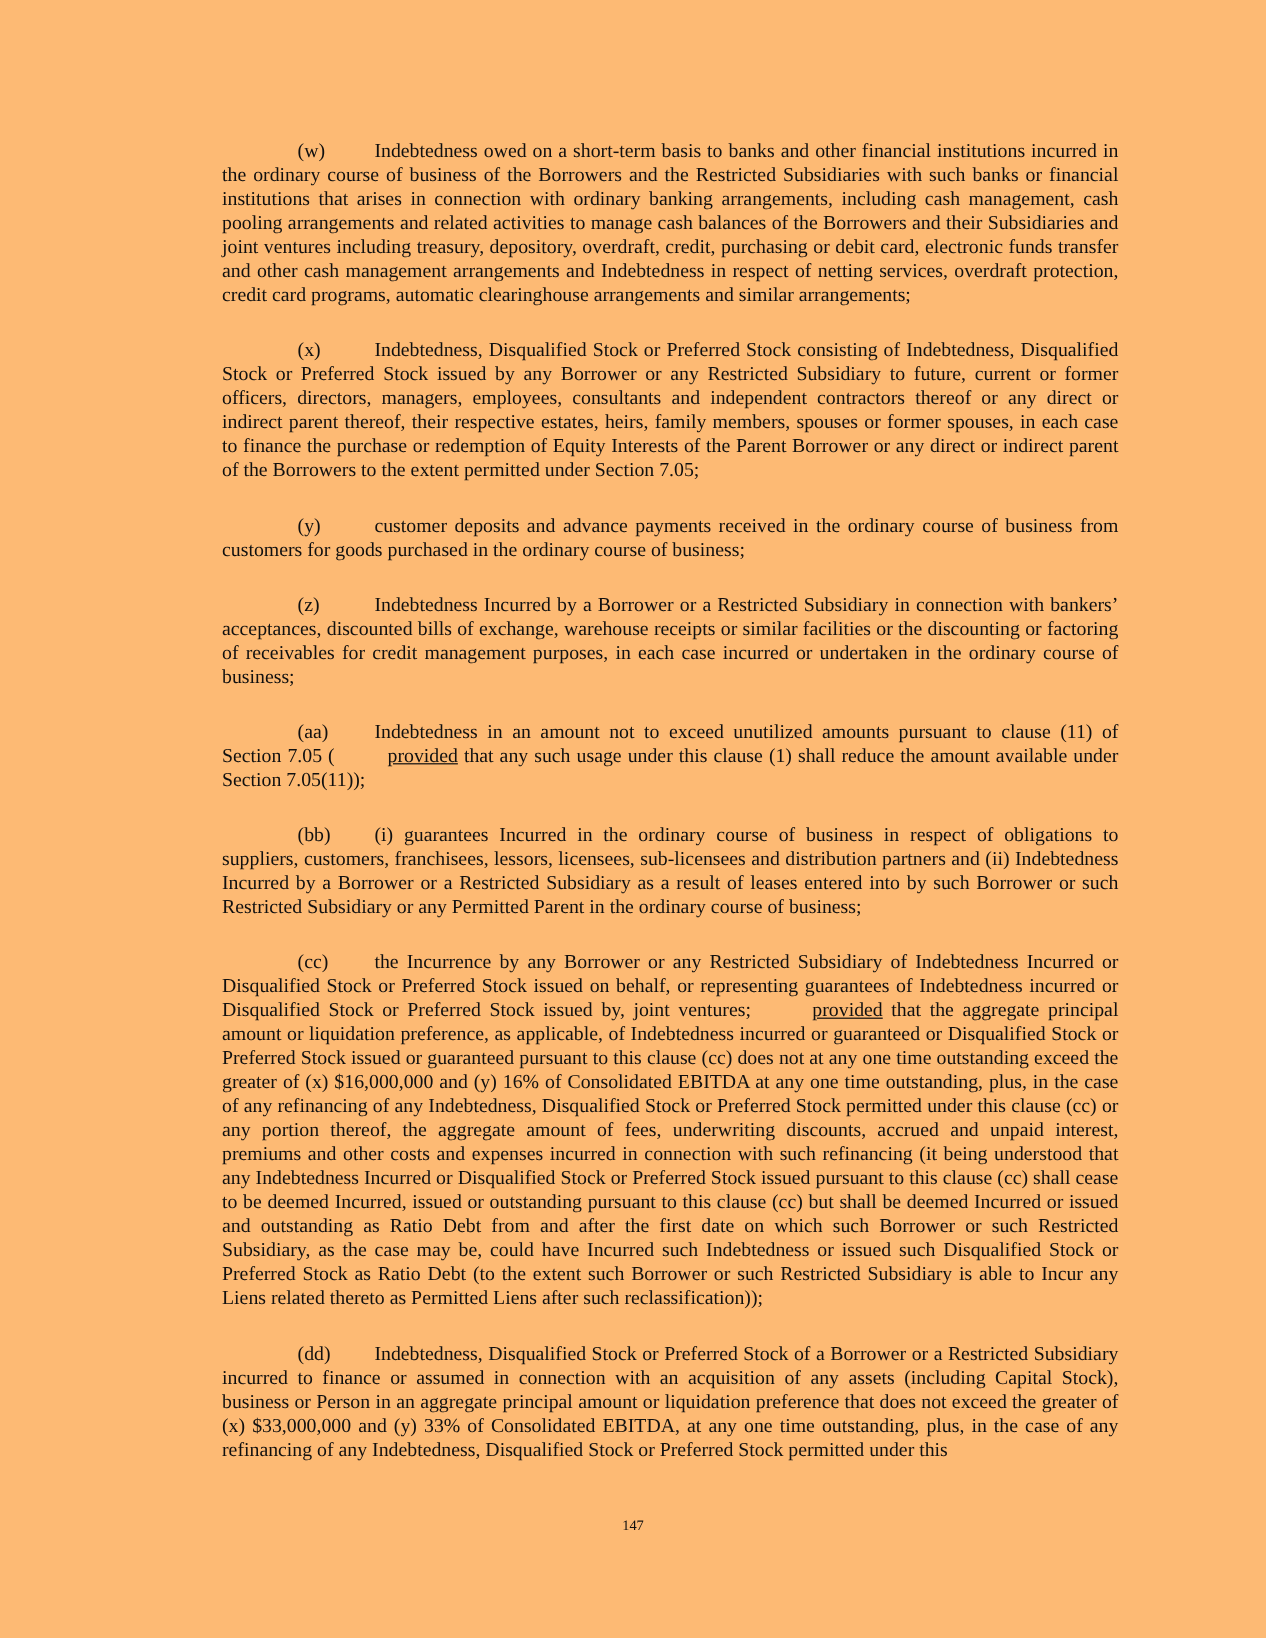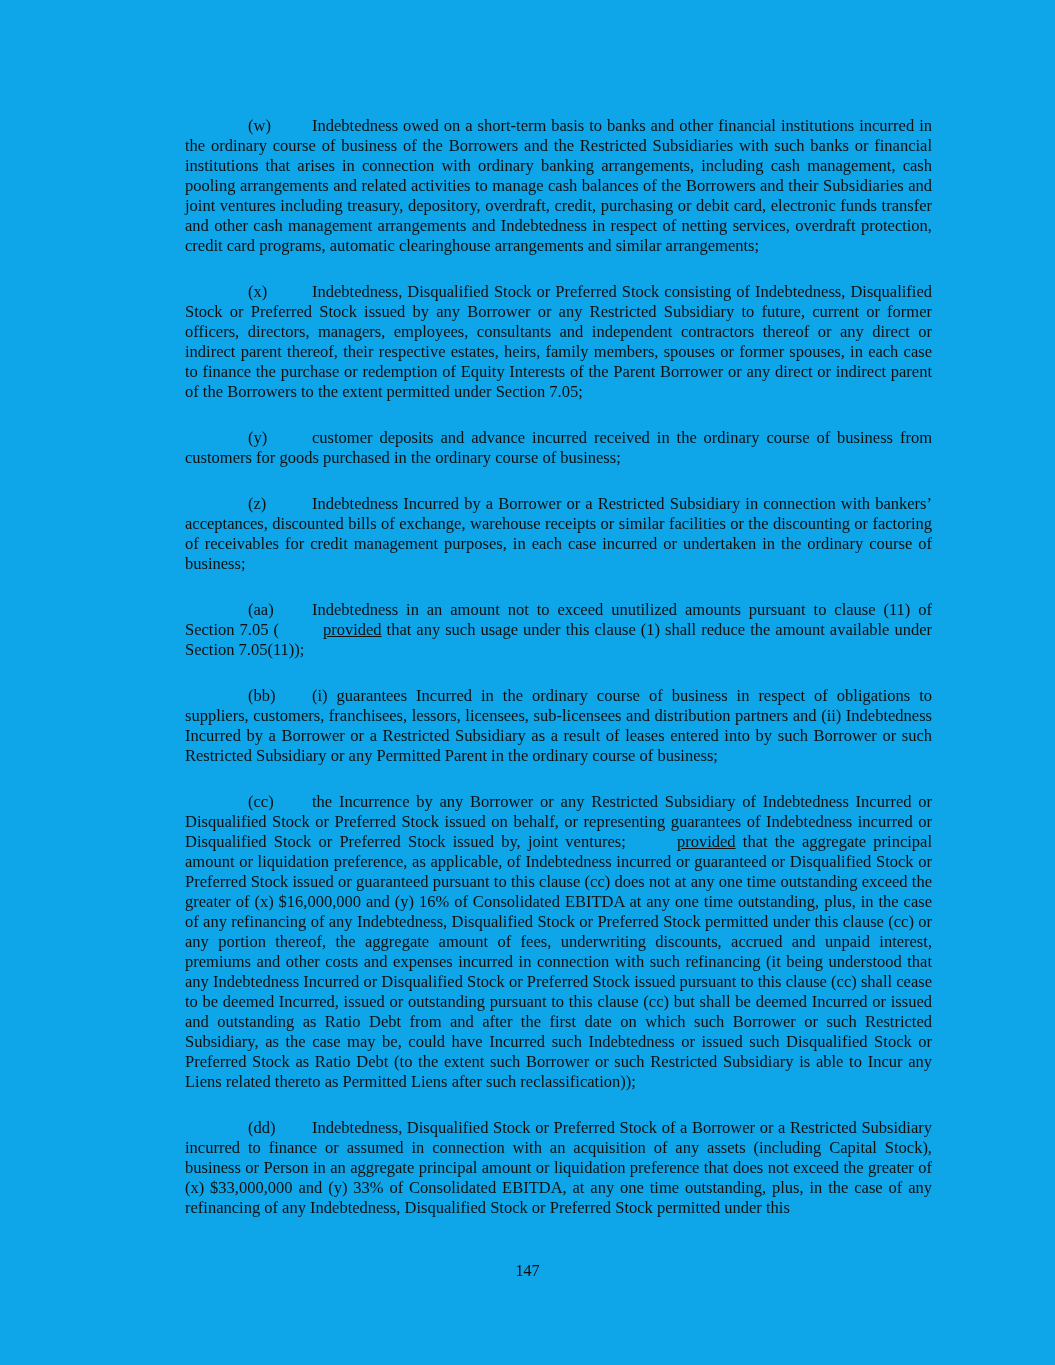--- a/index.html
+++ b/index.html
@@ -4,21 +4,21 @@
 <style>
   html, body {
     margin: 0;
     padding: 0;
     background: #ffffff;
   }
   .page {
     position: relative;
     width: 1055px;
     height: 1365px;
-    background: #0ea5e9;
+    background: #fdba74;
     color: #101010;
     font-family: "Liberation Serif", "DejaVu Serif", serif;
     overflow: hidden;
   }
   .content {
     position: absolute;
     left: 185px;
     top: 116px;
     width: 747px;
   }
@@ -36,35 +36,35 @@
     text-indent: 0;
   }
   .u { text-decoration: underline; margin-left: 44px; }
   .i { }
   .footer {
     position: absolute;
     left: 0;
     top: 1261px;
     width: 1055px;
     text-align: center;
-    font-size: 16px;
+    font-size: 12px;
     line-height: 20px;
   }
 </style>
 </head>
 <body>
 
 <div class="page">
   <div class="content">
 
     <p class="para"><span class="plabel">(w)</span><span><span>Indebtedness owed on a short-term basis to banks and other financial institutions incurred in the ordinary course of business of the Borrowers and the Restricted Subsidiaries with such banks or financial institutions that arises in connection with ordinary banking arrangements, including cash management, cash pooling arrangements and related activities to manage cash balances of the Borrowers and their Subsidiaries and joint ventures including treasury, depository, overdraft, credit, purchasing or debit card, electronic funds transfer and other cash management arrangements and Indebtedness in respect of netting services, overdraft protection, credit card programs, automatic clearinghouse arrangements and similar arrangements;</span></span></p>
 
     <p class="para"><span class="plabel">(x)</span><span><span>Indebtedness, Disqualified Stock or Preferred Stock consisting of Indebtedness, Disqualified Stock or Preferred Stock issued by any Borrower or any Restricted Subsidiary to future, current or former officers, directors, managers, employees, consultants and independent contractors thereof or any direct or indirect parent thereof, their respective estates, heirs, family members, spouses or former spouses, in each case to finance the purchase or redemption of Equity Interests of the Parent Borrower or any direct or indirect parent of the Borrowers to the extent permitted under Section 7.05;</span></span></p>
 
-    <p class="para"><span class="plabel">(y)</span><span><span>customer deposits and advance incurred received in the ordinary course of business from customers for goods purchased in the ordinary course of business;</span></span></p>
+    <p class="para"><span class="plabel">(y)</span><span><span>customer deposits and advance payments received in the ordinary course of business from customers for goods purchased in the ordinary course of business;</span></span></p>
 
     <p class="para"><span class="plabel">(z)</span><span><span>Indebtedness Incurred by a Borrower or a Restricted Subsidiary in connection with bankers’ acceptances, discounted bills of exchange, warehouse receipts or similar facilities or the discounting or factoring of receivables for credit management purposes, in each case incurred or undertaken in the ordinary course of business;</span></span></p>
 
     <p class="para"><span class="plabel">(aa)</span><span><span>Indebtedness in an amount not to exceed unutilized amounts pursuant to clause (11) of Section 7.05 (</span><span class="u">provided</span><span> that any such usage under this clause (1) shall reduce the amount available under Section 7.05(11));</span></span></p>
 
     <p class="para"><span class="plabel">(bb)</span><span><span>(i) guarantees Incurred in the ordinary course of business in respect of obligations to suppliers, customers, franchisees, lessors, licensees, sub-licensees and distribution partners and (ii) Indebtedness Incurred by a Borrower or a Restricted Subsidiary as a result of leases entered into by such Borrower or such Restricted Subsidiary or any Permitted Parent in the ordinary course of business;</span></span></p>
 
     <p class="para"><span class="plabel">(cc)</span><span><span>the Incurrence by any Borrower or any Restricted Subsidiary of Indebtedness Incurred or Disqualified Stock or Preferred Stock issued on behalf, or representing guarantees of Indebtedness incurred or Disqualified Stock or Preferred Stock issued by, joint ventures; </span><span class="u">provided</span><span> that the aggregate principal amount or liquidation preference, as applicable, of Indebtedness incurred or guaranteed or Disqualified Stock or Preferred Stock issued or guaranteed pursuant to this clause (cc) does not at any one time outstanding exceed the greater of (x) $16,000,000 and (y) 16% of Consolidated EBITDA at any one time outstanding, </span><span class="i">plus</span><span>, in the case of any refinancing of any Indebtedness, Disqualified Stock or Preferred Stock permitted under this clause (cc) or any portion thereof, the aggregate amount of fees, underwriting discounts, accrued and unpaid interest, premiums and other costs and expenses incurred in connection with such refinancing (it being understood that any Indebtedness Incurred or Disqualified Stock or Preferred Stock issued pursuant to this clause (cc) shall cease to be deemed Incurred, issued or outstanding pursuant to this clause (cc) but shall be deemed Incurred or issued and outstanding as Ratio Debt from and after the first date on which such Borrower or such Restricted Subsidiary, as the case may be, could have Incurred such Indebtedness or issued such Disqualified Stock or Preferred Stock as Ratio Debt (to the extent such Borrower or such Restricted Subsidiary is able to Incur any Liens related thereto as Permitted Liens after such reclassification));</span></span></p>
 
     <p class="para"><span class="plabel">(dd)</span><span><span>Indebtedness, Disqualified Stock or Preferred Stock of a Borrower or a Restricted Subsidiary incurred to finance or assumed in connection with an acquisition of any assets (including Capital Stock), business or Person in an aggregate principal amount or liquidation preference that does not exceed the greater of (x) $33,000,000 and (y) 33% of Consolidated EBITDA, at any one time outstanding, </span><span class="i">plus</span><span>, in the case of any refinancing of any Indebtedness, Disqualified Stock or Preferred Stock permitted under this</span></span></p>

